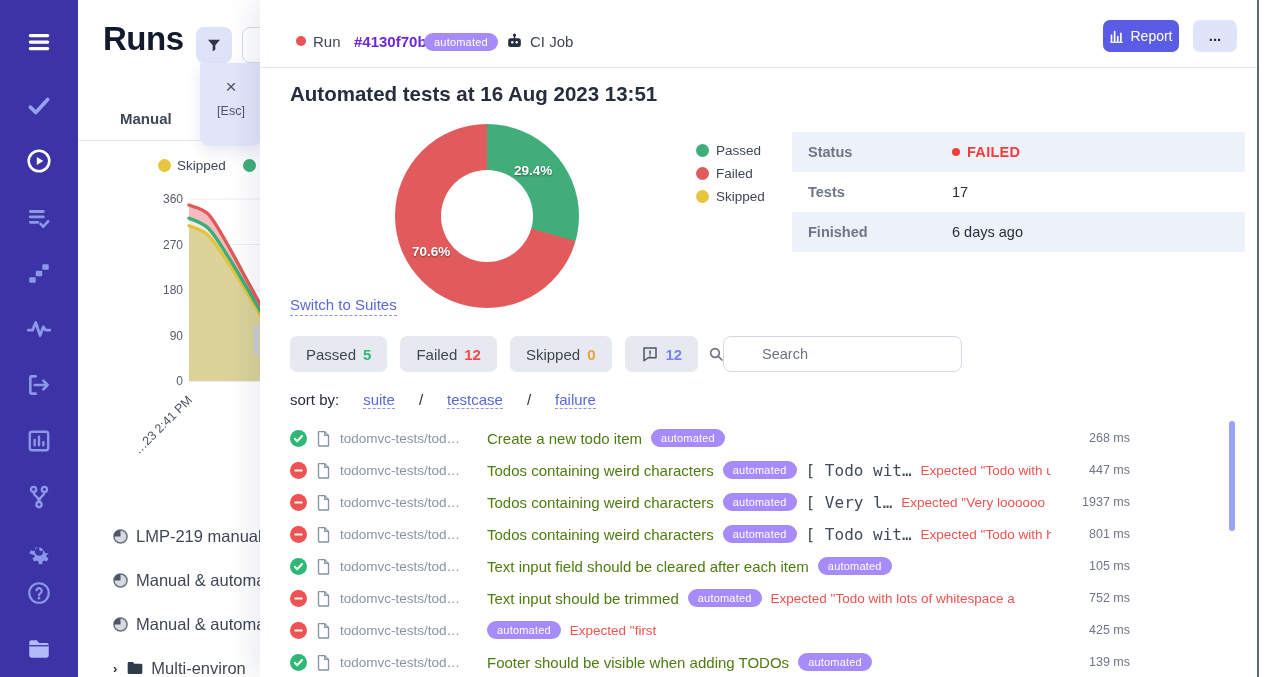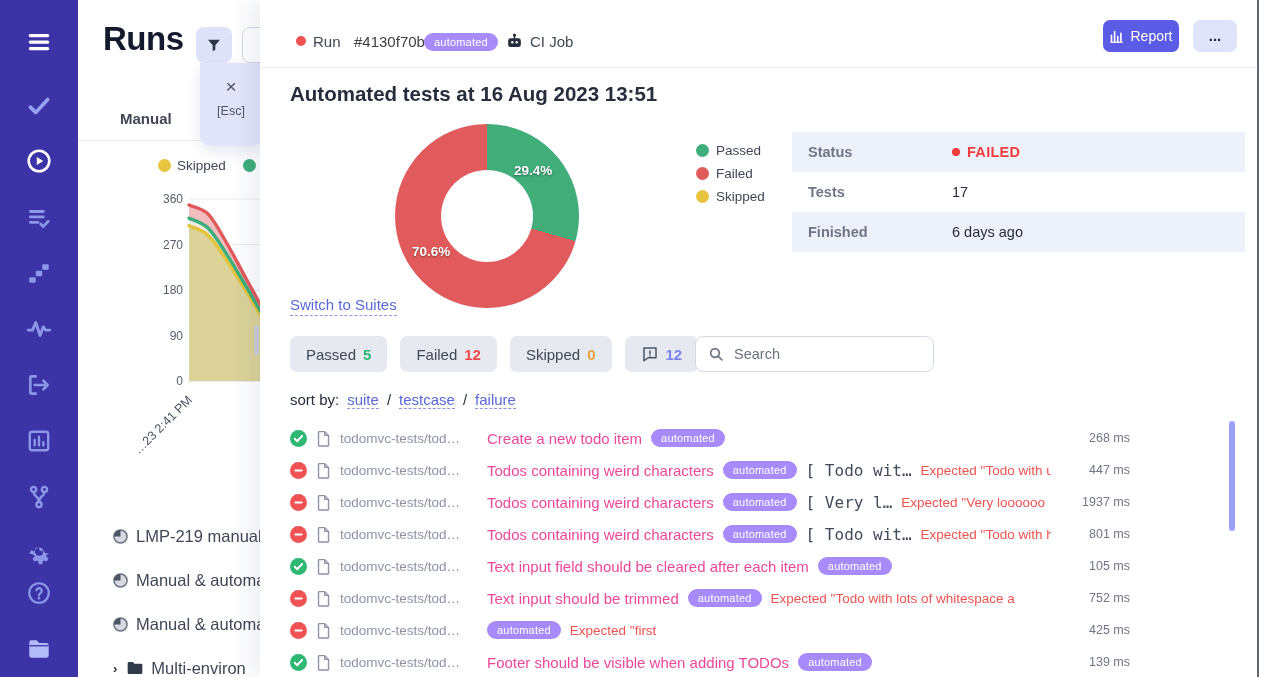--- a/index.html
+++ b/index.html
@@ -55,21 +55,21 @@
                border-radius:0 0 10px 10px; z-index:20; text-align:center; box-shadow:0 6px 14px rgba(40,50,120,.10); }
   .esc-close { margin-top:14px; font-size:19px; color:#4b5563; line-height:1; cursor:pointer; display:inline-block; }
   .esc-label { margin-top:7px; font-size:12.5px; color:#4b5563; }
 
   
   .panel { position:absolute; left:260px; top:0; width:997px; height:677px; background:#fff; z-index:30;
            box-shadow:-10px 0 24px rgba(30,40,90,.08); }
   .panel-header { position:absolute; left:0; top:0; width:100%; height:68px; border-bottom:1px solid #e8eaee; }
   .run-dot { position:absolute; left:36px; top:36px; width:10px; height:10px; border-radius:50%; background:#ee5253; }
   .run-label { position:absolute; left:53px; top:33px; font-size:15px; color:#3f4756; }
-  .run-id { position:absolute; left:94px; top:33px; font-size:15px; font-weight:normal; color:#404040; }
+  .run-id { position:absolute; left:94px; top:33px; font-size:15px; font-weight:bold; color:#6d28d9; }
   .run-badge { position:absolute; left:164px; top:33px; background:#a78bfa; color:#fff; font-size:11px;
                padding:3px 10px 3px; border-radius:10px; letter-spacing:.2px; }
   .ci-icon { position:absolute; left:245px; top:32px; width:19px; height:19px; }
   .ci-label { position:absolute; left:270px; top:33px; font-size:15px; color:#3f4756; }
   .report-btn { position:absolute; left:843px; top:20px; width:76px; height:32px; background:#5a5ce5; color:#fff;
                 border:none; border-radius:7px; font-size:14px; display:flex; align-items:center; justify-content:center;
                 gap:6px; cursor:pointer; font-family:inherit; }
   .more-btn { position:absolute; left:933px; top:20px; width:44px; height:32px; background:#e0e4fb; color:#262d3d;
               border:none; border-radius:7px; font-size:15px; font-weight:bold; cursor:pointer; line-height:10px; }
 
@@ -98,35 +98,35 @@
                  border-bottom:1px dashed #8a96e6; padding-bottom:2px; cursor:pointer; }
 
   .tabs { position:absolute; left:30px; top:336px; display:flex; gap:13px; }
   .tab { height:36px; background:#e7e9f0; border:none; border-radius:7px; padding:0 16px; font-size:15px;
          color:#3f4756; display:flex; align-items:center; gap:7px; cursor:pointer; font-family:inherit; }
   .tab .cnt { font-weight:bold; }
   .tab svg { width:18px; height:18px; }
 
   .search-box { position:absolute; left:435px; top:336px; width:239px; height:36px; }
   .search-box input { width:100%; height:100%; border:1px solid #d2d8e4; border-radius:8px; padding:0 10px 0 38px;
-                      font-size:14.5px; color:#374151; font-family:inherit; outline:none; }
+                      font-size:14.5px; color:#374151; font-family:inherit; outline:none;margin-left:28px; }
   .search-box input::placeholder { color:#6b7280; }
   .search-ic { position:absolute; left:13px; top:10px; width:16px; height:16px; }
 
-  .sort-row { position:absolute; left:30px; top:391px; font-size:15px; color:#262d3d; display:flex; gap:8px; align-items:baseline; }
+  .sort-row { position:absolute; left:30px; top:391px; font-size:15px; color:#262d3d; display:flex; gap:24px; align-items:baseline; }
   .sort-link { color:#5868d8; text-decoration:none; border-bottom:1px dashed #8a96e6; cursor:pointer; }
   .sort-sep { color:#262d3d; }
 
   .test-list { position:absolute; left:30px; top:422px; width:840px; }
   .test-row { height:32px; display:flex; align-items:center; gap:9px; cursor:pointer; min-width:0; }
   .t-status { width:17px; height:17px; flex:0 0 auto; display:flex; }
   .t-status svg { width:17px; height:17px; }
   .t-file { flex:0 0 auto; display:flex; }
   .t-path { width:138px; flex:0 0 auto; font-size:13.5px; color:#8a93a6; white-space:nowrap; overflow:hidden; }
-  .t-title { font-size:15px; color:#ec4899; white-space:nowrap; flex:0 0 auto; }
+  .t-title { font-size:15px; color:#4d7c0f; white-space:nowrap; flex:0 0 auto; }
   .t-badge { background:#a78bfa; color:#fff; font-size:11px; padding:3px 10px; border-radius:10px;
              flex:0 0 auto; letter-spacing:.2px; }
   .t-snippet { font-family:"DejaVu Sans Mono", monospace; font-size:16px; color:#3f4a5a; white-space:nowrap; flex:0 0 auto; }
   .t-error { font-size:13.5px; color:#ef5350; white-space:nowrap; overflow:hidden; flex:0 1 auto; min-width:0; }
   .t-dur { margin-left:auto; width:70px; text-align:right; font-size:12.5px; color:#6e7687; flex:0 0 auto; }
   .list-scroll-thumb { position:absolute; left:969px; top:421px; width:6px; height:110px; background:#9aa2f3; border-radius:3px; }
 
   .right-gutter { position:absolute; left:1257px; top:0; width:10px; height:677px; background:#fff;
                   border-left:2px solid #5f6670; z-index:50; }
 </style>

